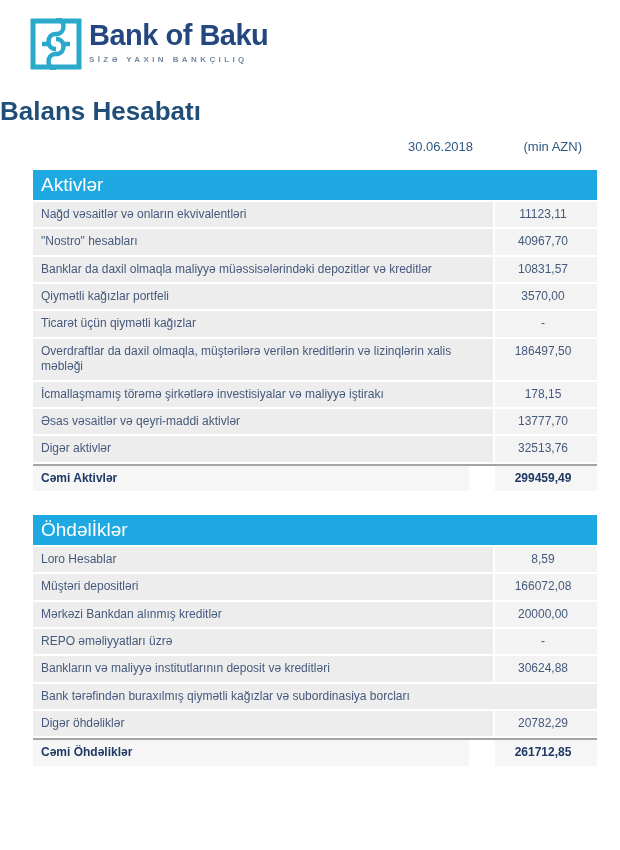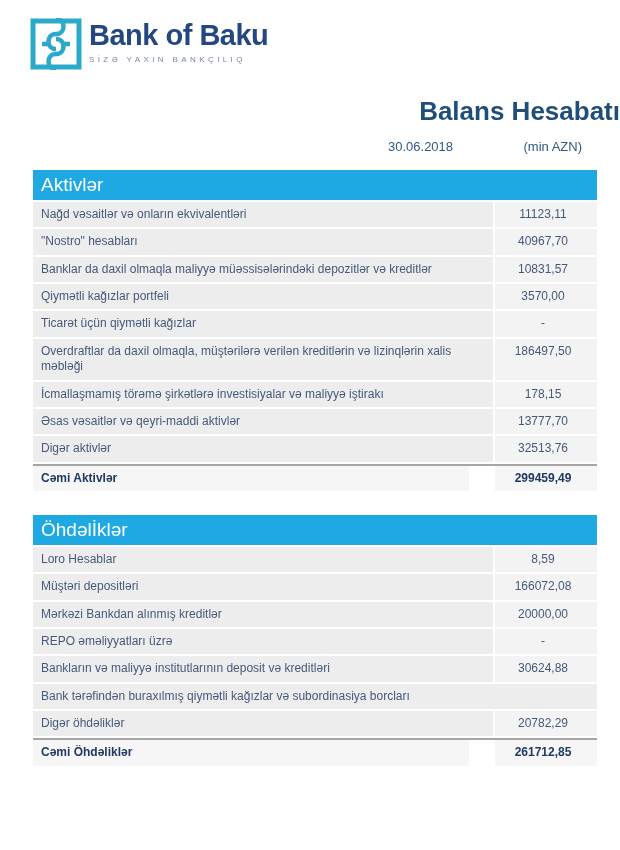--- a/index.html
+++ b/index.html
@@ -14,31 +14,31 @@
   
   .logo { position:absolute; top:18px; left:30px; display:flex; align-items:flex-start; gap:7px; }
   .logo-icon { width:52px; height:52px; flex:0 0 auto; }
   .logo-texts { padding-top:2px; }
   .brand {
     font-size:29px; font-weight:bold; letter-spacing:-0.5px;
     color:var(--logo-navy,#24477F); line-height:1.1; white-space:nowrap;
   }
   .tagline {
     margin-top:3px; font-size:8px; letter-spacing:3.4px;
-    color:var(--tagline,#7588A1); white-space:nowrap;
+    color:var(--tagline,#7588A1); white-space:nowrap;font-weight:bold;
   }
 
   
   .title {
     position:absolute; top:96px; left:0; width:100%;
-    text-align:right; font-size:26px; font-weight:bold;
+    text-align:left; font-size:26px; font-weight:bold;
     color:var(--title,#1F4E79);
   }
   .date {
-    position:absolute; top:139px; left:388px;
+    position:absolute; top:139px; left:408px;
     font-size:13px; color:var(--meta,#2E5984);
   }
   .unit {
     position:absolute; top:139px; right:38px;
     font-size:13px; color:var(--meta,#2E5984);margin-left:24px;
   }
 
   
   .content { position:absolute; top:170px; left:33px; width:564px; }
   .section { width:564px; }

